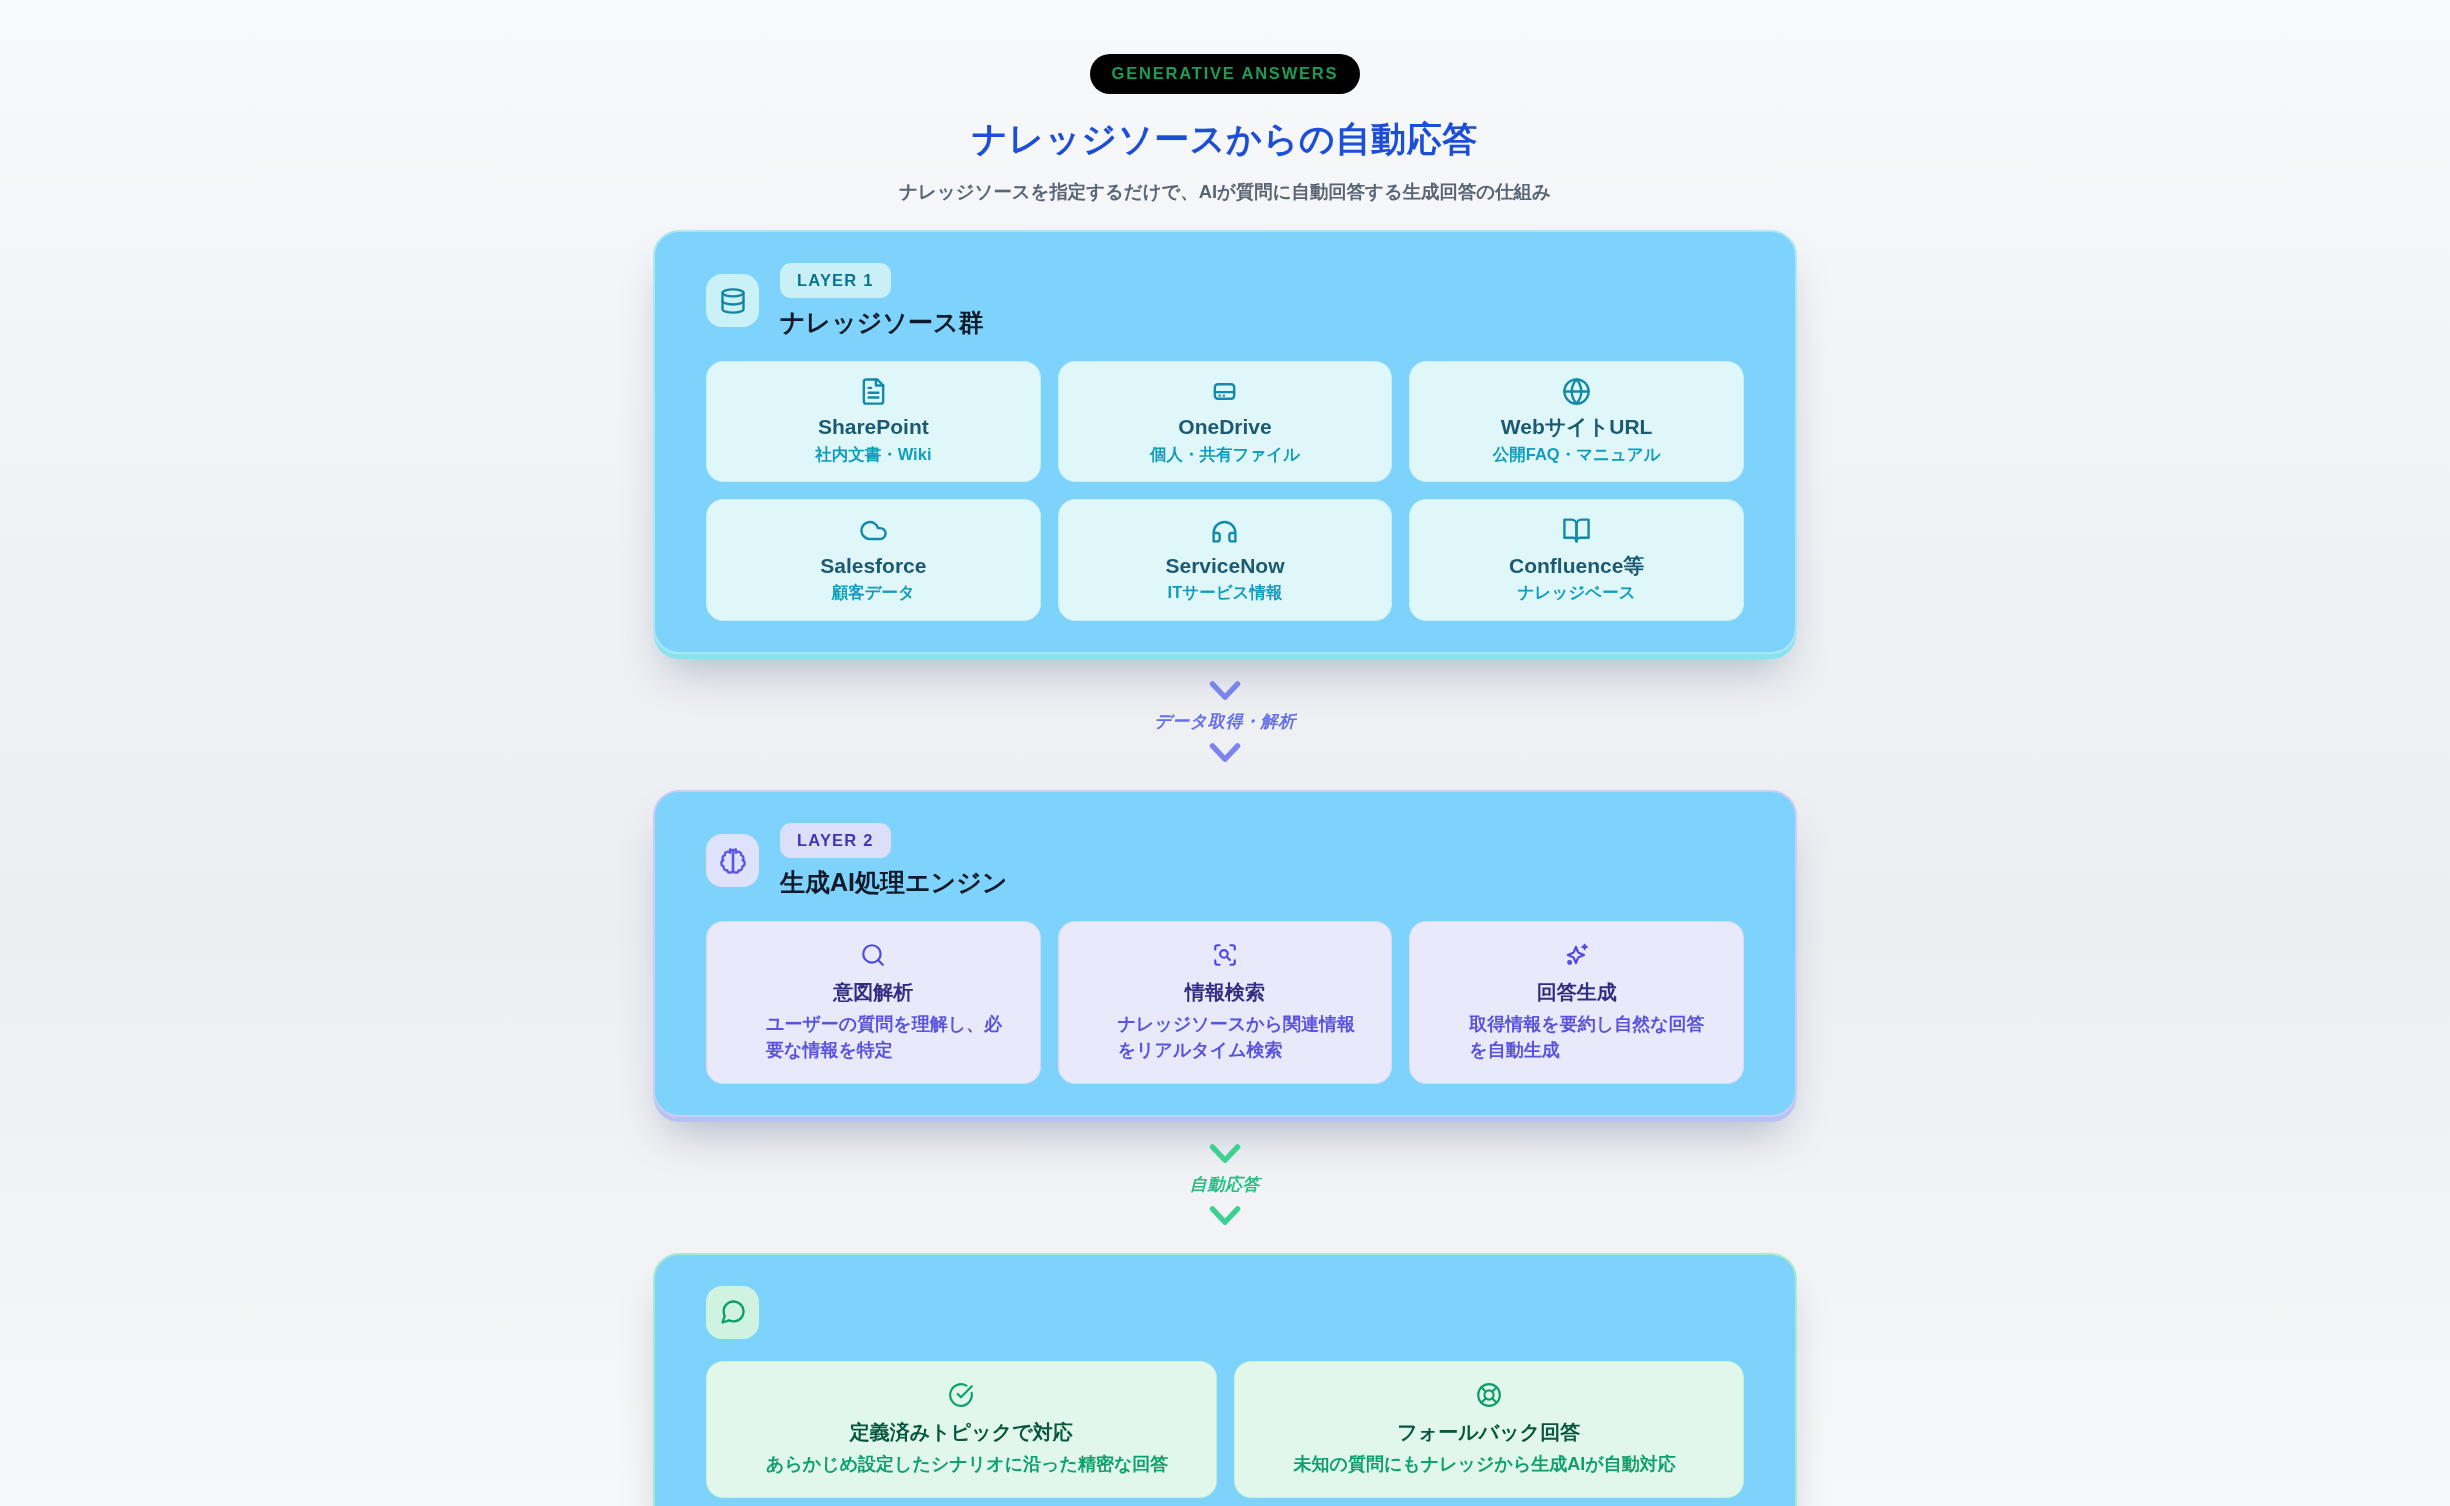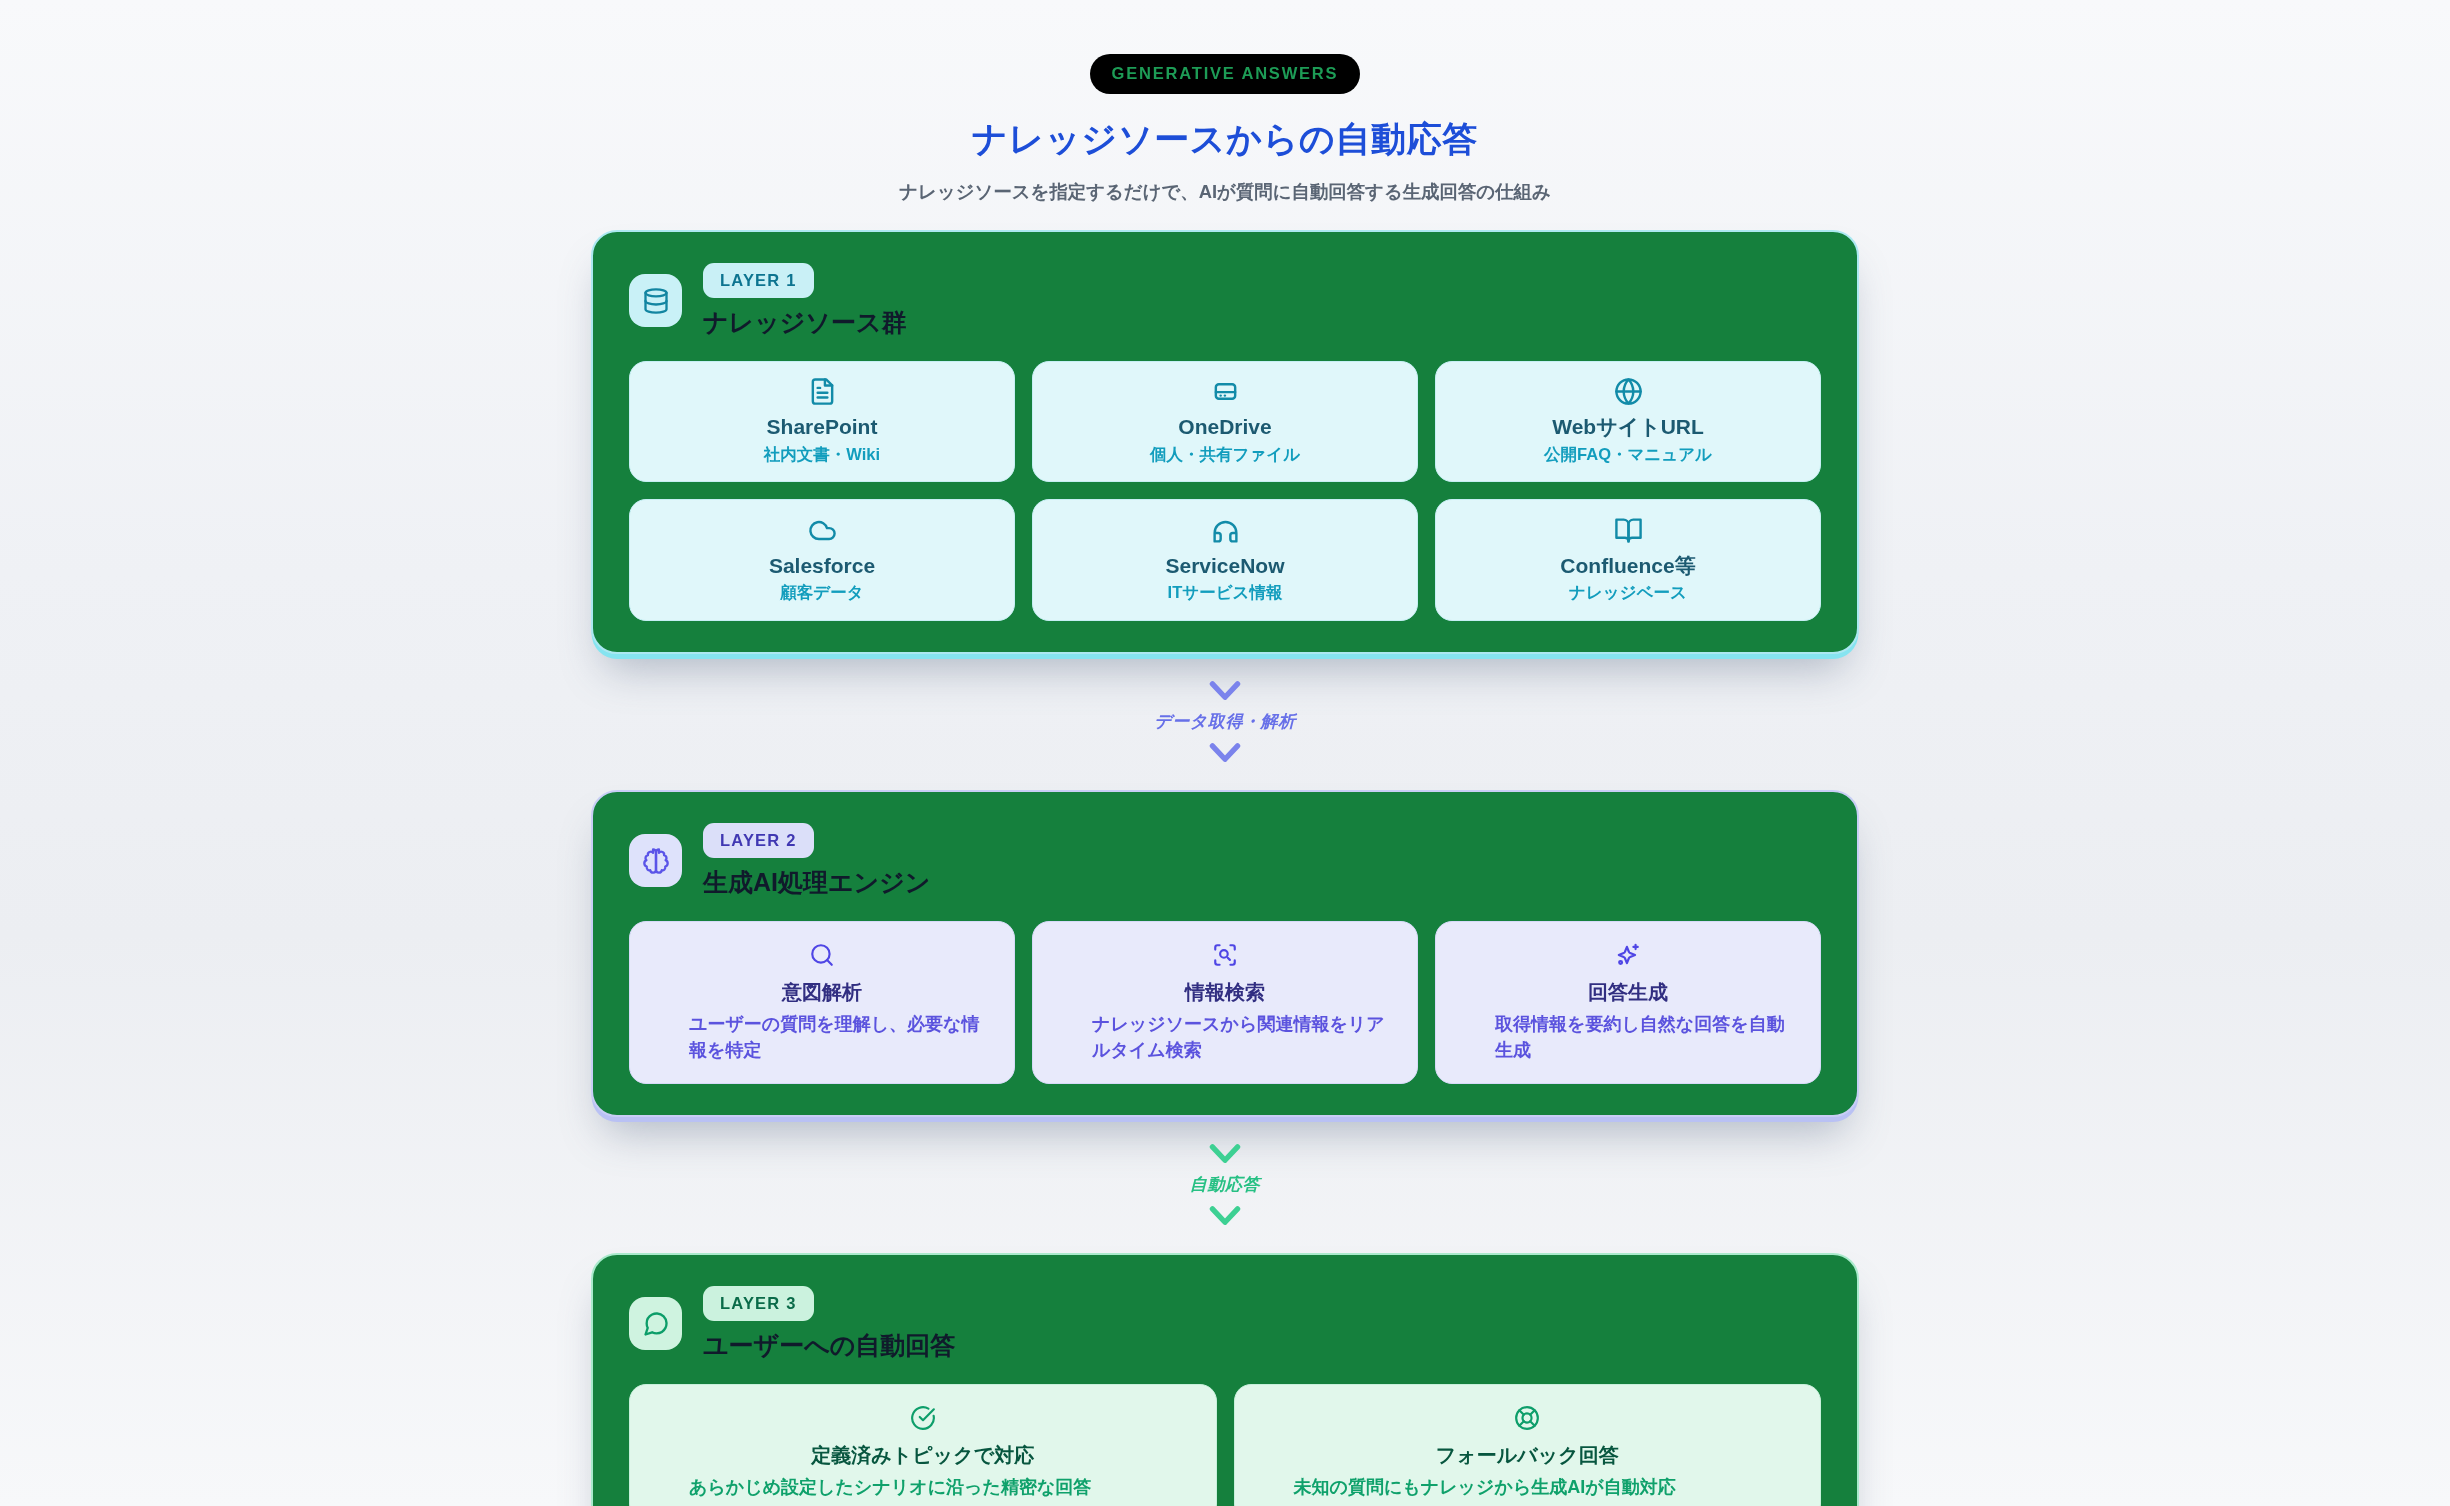--- a/index.html
+++ b/index.html
@@ -16,22 +16,22 @@
   .hero-badge {
     display: inline-block; background: #000000; color: #1D9C56;
     font-size: 16.5px; font-weight: 700; letter-spacing: 1.8px;
     padding: 10.4px 22px; border-radius: 612px;
   }
   .hero-title { font-size: 35px; font-weight: 800; color: #1d4ed8; margin: 22px 0 0; letter-spacing: 0.6px; }
   .hero-sub   { font-size: 18.4px; font-weight: 600; color: #5A6574; margin: 16px 0 0; }
 
   
   .layer {
-    width: 1268px; margin: 26px auto 0; background: #15803d;
-    border-radius: 26px; padding: 31px 36px; box-sizing: border-box;
+    width: 1144px; margin: 26px auto 0; background: #7dd3fc;
+    border-radius: 26px; padding: 31px 51px; box-sizing: border-box;
   }
   .l1 { border: 2.5px solid #ACE8F1; box-shadow: 0 5.5px 0 -0.6px #86E4F0, 0 27px 43px -13.5px rgba(100,116,139,0.45); }
   .l2 { border: 2.5px solid #C8CEF5; box-shadow: 0 5.5px 0 -0.6px #B9C1F4, 0 27px 43px -13.5px rgba(100,116,139,0.45); }
   .l3 { border: 2.5px solid #A9EACC; box-shadow: 0 5.5px 0 -0.6px #52DCA0, 0 27px 43px -13.5px rgba(100,116,139,0.45); }
 
   .layer-head { display: flex; align-items: center; gap: 21px; }
   .chip {
     width: 53px; height: 53px; border-radius: 16px; flex: none;
     display: flex; align-items: center; justify-content: center;
   }
@@ -268,24 +268,20 @@
       </span>
   </div>
 
   <section class="layer l3">
     <div class="layer-head">
       <span class="chip c3">
           <svg viewBox="0 0 24 24" fill="none" stroke="currentColor" stroke-width="2" stroke-linecap="round" stroke-linejoin="round">
             <path d="M21 11.5a8.38 8.38 0 0 1-.9 3.8 8.5 8.5 0 0 1-7.6 4.7 8.38 8.38 0 0 1-3.8-.9L3 21l1.9-5.7a8.38 8.38 0 0 1-.9-3.8 8.5 8.5 0 0 1 4.7-7.6 8.38 8.38 0 0 1 3.8-.9h.5a8.48 8.48 0 0 1 8 8Z"></path>
           </svg>
         </span>
-      <div class="head-text">
-        <span class="layer-badge b3">LAYER 3</span>
-        <h2 class="layer-title">ユーザーへの自動回答</h2>
-      </div>
     </div>
     <div class="grid2">
       <div class="feat-card">
         <div class="feat-head">
           <span class="feat-icon">
               <svg viewBox="0 0 24 24" fill="none" stroke="currentColor" stroke-width="2" stroke-linecap="round" stroke-linejoin="round">
                 <path d="M21.801 10A10 10 0 1 1 17 3.335"></path>
                 <path d="m9 11 3 3L22 4"></path>
               </svg>
             </span>

